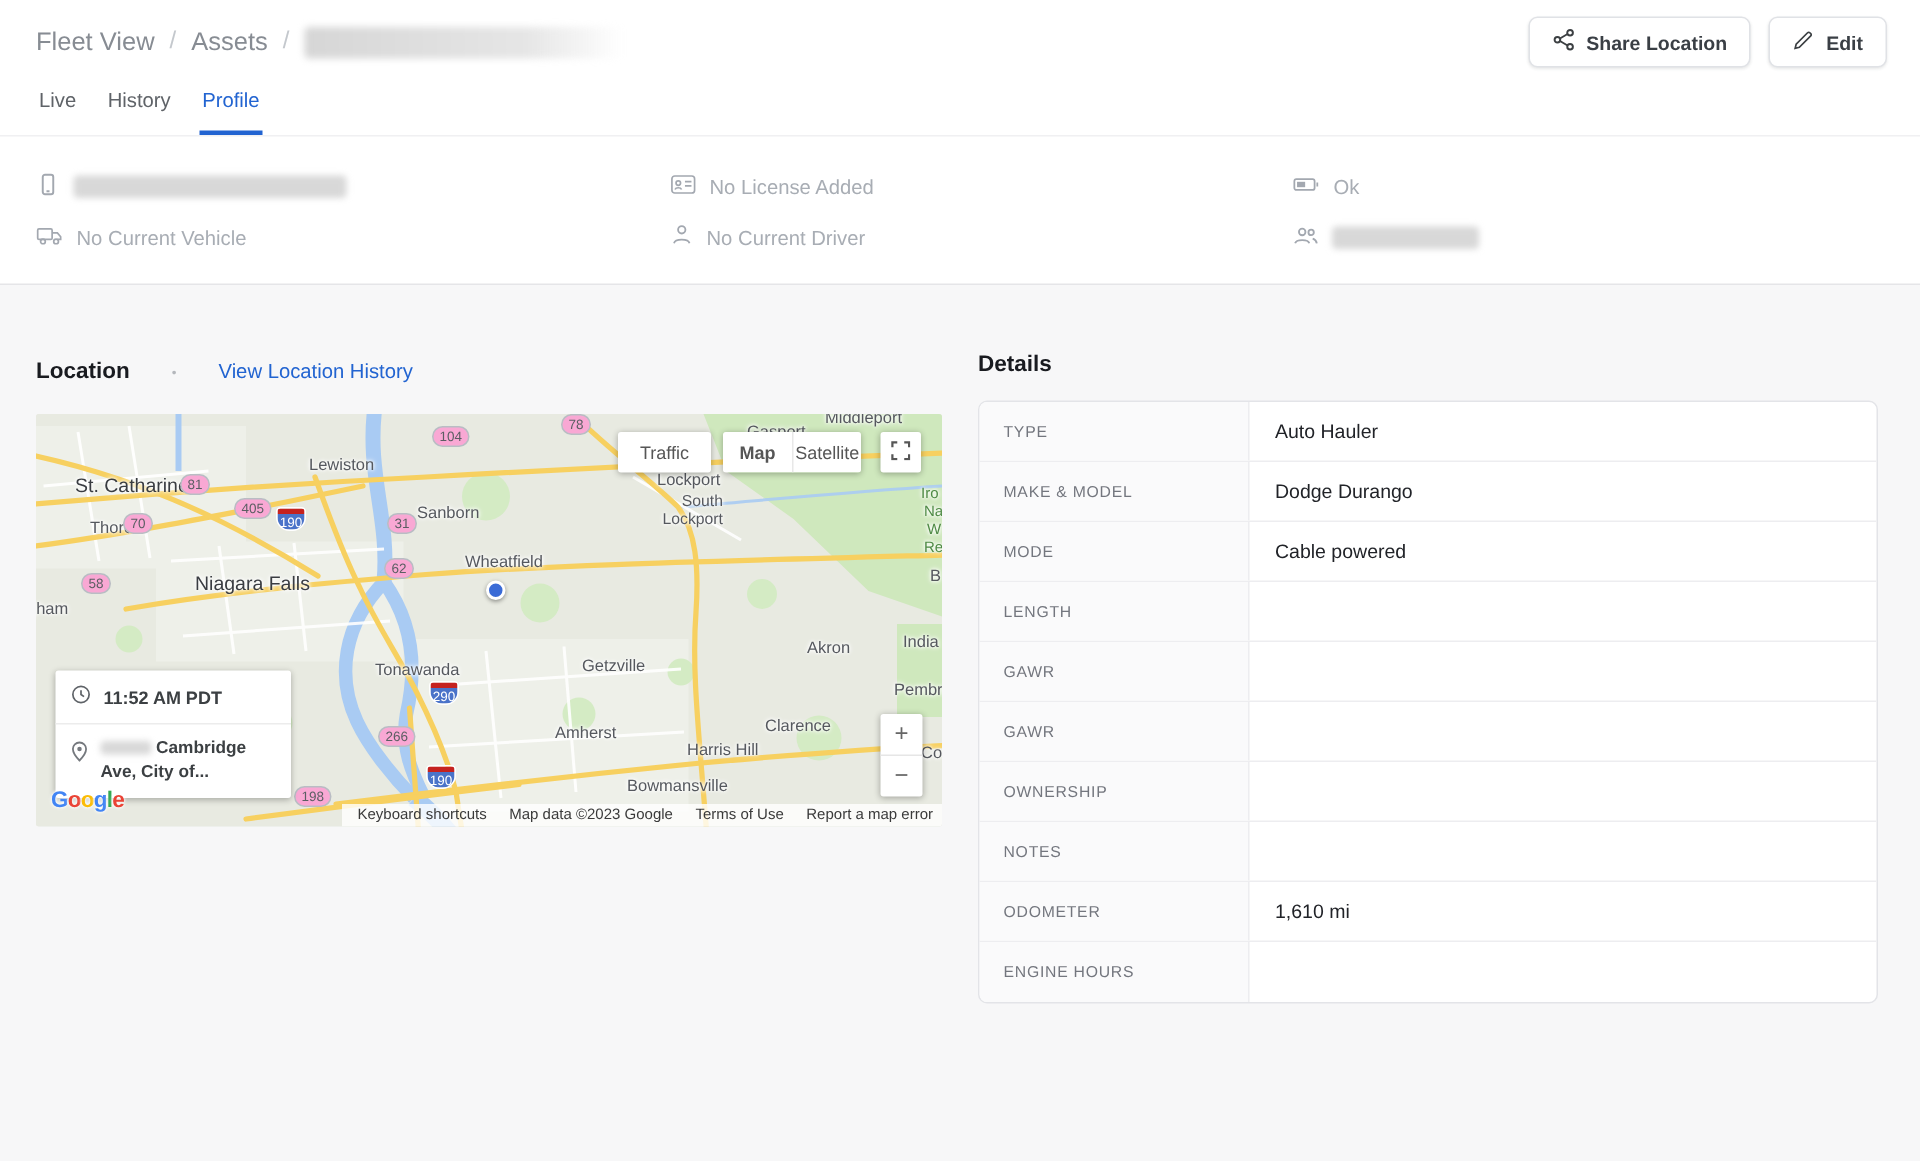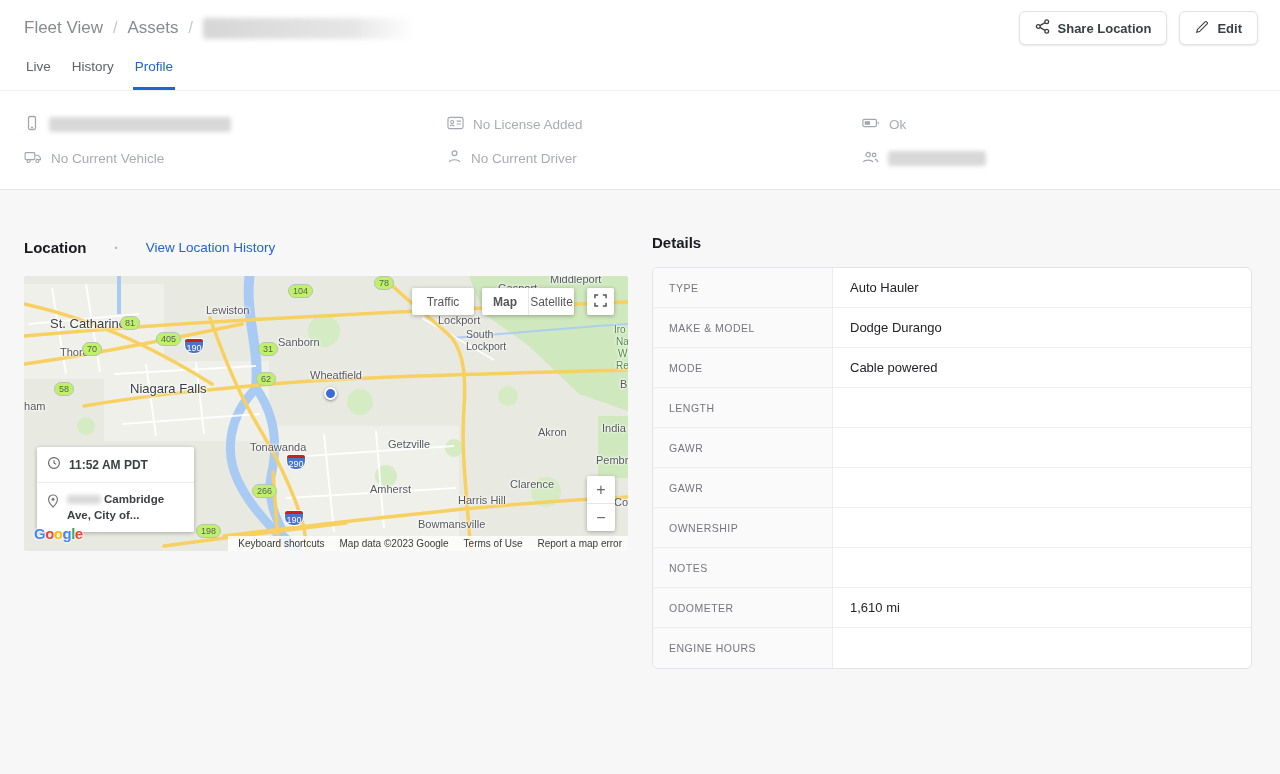--- a/index.html
+++ b/index.html
@@ -43,23 +43,23 @@
   .loc-title { font-size:15px; font-weight:bold; color:#191b20; }
   .loc-dot { color:#b4b7bc; font-size:9px; }
   .loc-link { font-size:13.5px; color:#2264d1; cursor:pointer; }
 
   .map { position:relative; margin-top:20px; width:604px; height:275px; background:#e8eae1;
          overflow:hidden; border-radius:2px; }
   .mlabel { position:absolute; font-size:11px; color:#55585e; white-space:nowrap;
             text-shadow:0 0 2px #fff,0 0 3px #fff,0 0 4px #fff; pointer-events:none; }
   .mlabel.big { font-size:13px; color:#3a3d42; }
   .mlabel.green { color:#4e8a44; font-size:10px; }
-  .mlabel.wrap { white-space:normal; width:52px; text-align:left; line-height:1.15; font-size:10.5px;margin-left:36px; }
+  .mlabel.wrap { white-space:normal; width:52px; text-align:right; line-height:1.15; font-size:10.5px; }
   .sh { position:absolute; font-size:9px; }
-  .sh-oval { background:#bef264; border:1px solid #b9bdc4; border-radius:8px; padding:0px 4px; color:#5b5e63; line-height:12px; }
+  .sh-oval { background:#f9a8d4; border:1px solid #b9bdc4; border-radius:8px; padding:0px 4px; color:#5b5e63; line-height:12px; }
   .sh-int { width:20px; height:16px; text-align:center; color:#fff; font-size:9px; line-height:18px;
             background:linear-gradient(#c5221f 0 3.5px, #4a73c9 3.5px); border:1px solid #fff;
             border-radius:3px 3px 9px 9px; }
 
   .mctl { position:absolute; background:#fff; box-shadow:0 1px 4px rgba(0,0,0,.3); border-radius:2px;
           font-size:12px; color:#565656; display:flex; align-items:center; justify-content:center; cursor:pointer; }
   .btn-traffic { left:388px; top:12px; width:62px; height:27px; }
   .mapsat { position:absolute; left:458px; top:12px; display:flex; box-shadow:0 1px 4px rgba(0,0,0,.3);
             border-radius:2px; overflow:hidden; }
   .mapsat .seg { background:#fff; height:27px; display:flex; align-items:center; justify-content:center;

